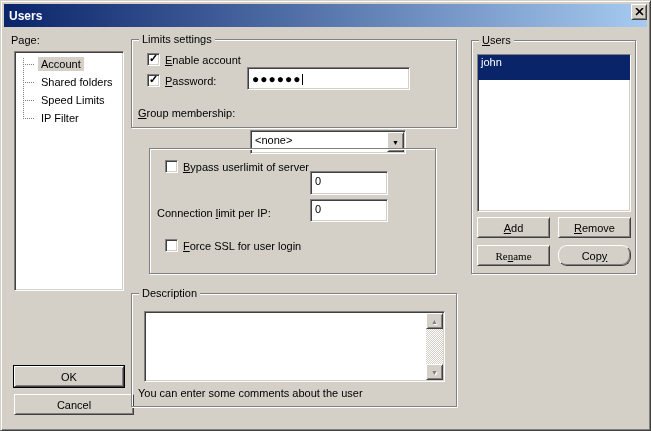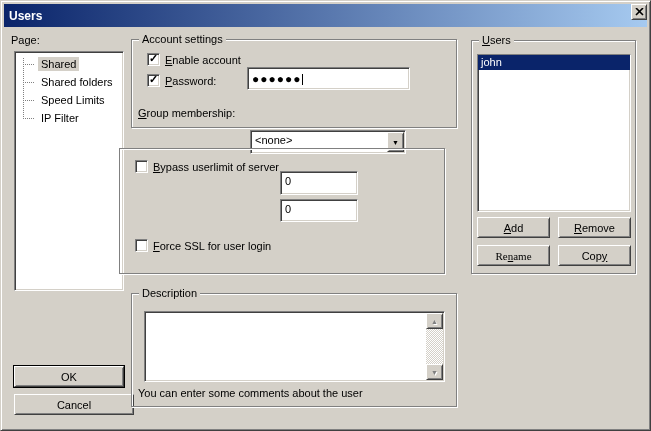--- a/index.html
+++ b/index.html
@@ -69,21 +69,21 @@
     border-left:1px dotted #808080;
   }
   .tree-item { position:absolute; left:0; height:18px; width:100%; }
   .tree-item .stub {
     position:absolute; left:8px; top:8px; width:11px; height:1px;
     border-top:1px dotted #808080;
   }
   .tree-item .tree-label { position:absolute; left:23px; top:1px; padding:1px 3px; }
   .tree-item.selected .tree-label { background:#d4d0c8; }
   .listbox { position:absolute; overflow:hidden; }
-  .list-item { height:15px; line-height:15px; padding-left:3px; font-size:11px; }
+  .list-item { height:25px; line-height:15px; padding-left:3px; font-size:11px; }
   .list-item.selected { background:#0a246a; color:#fff; }
   .scrollbar {
     position:absolute; right:1px; top:1px; bottom:1px; width:17px;
     background-image:conic-gradient(#fff 25%, #d4d0c8 0 50%, #fff 0 75%, #d4d0c8 0);
     background-size:2px 2px;
   }
   .sb-btn {
     position:absolute; left:0; width:17px; height:16px;
     display:flex; align-items:center; justify-content:center;
     font-size:7px; color:#808080; text-shadow:1px 1px 0 #fff;
@@ -105,21 +105,21 @@
           <path d="M1 0 L8 7 M8 0 L1 7" stroke="#000" stroke-width="1.6"></path>
         </svg>
     </span>
   </div>
 
   <div class="label" style="left:10px; top:33px;">Page:</div>
   <div class="tree sunken" style="left:13px; top:50px; width:110px; height:240px; background:#fff;">
     <div class="tree-lines-v"></div>
     <div class="tree-item selected" style="top:4px;">
       <span class="stub"></span>
-      <span class="tree-label">Shared</span>
+      <span class="tree-label">Account</span>
     </div>
     <div class="tree-item" style="top:22px;">
       <span class="stub"></span>
       <span class="tree-label">Shared folders</span>
     </div>
     <div class="tree-item" style="top:40px;">
       <span class="stub"></span>
       <span class="tree-label">Speed Limits</span>
     </div>
     <div class="tree-item" style="top:58px;">
@@ -129,39 +129,40 @@
   </div>
 
   <div class="btn default" style="left:13px; top:365px; width:110px;">
     <span>OK</span>
   </div>
   <div class="btn" style="left:13px; top:393px; width:120px;">
     <span>Cancel</span>
   </div>
 
   <div class="group" style="left:130px; top:38px; width:326px; height:89px;">
-    <span class="group-caption">Account settings</span>
+    <span class="group-caption">Limits settings</span>
     <div class="checkbox checked" style="left:15px; top:13px;"></div>
     <span class="label" style="left:33px; top:14px;"><u>E</u>nable account</span>
     <div class="checkbox checked" style="left:15px; top:34px;"></div>
     <span class="label" style="left:33px; top:35px;"><u>P</u>assword:</span>
     <div class="field sunken" style="left:115px; top:27px; width:163px; height:23px; font-size:12px; letter-spacing:1px; padding-top:4px;"><span>●●●●●●</span><span class="caret"></span></div>
     <span class="label" style="left:6px; top:67px;"><u>G</u>roup membership:</span>
     <div class="combo sunken" style="left:118px; top:61px; width:156px; height:24px;margin-top:29px;">
       <span class="combo-text">&lt;none&gt;</span>
       <div class="combo-arrow-btn raised">
         <span>▼</span>
       </div>
     </div>
   </div>
 
-  <div class="group" style="left:118px; top:147px; width:326px; height:126px;">
+  <div class="group" style="left:148px; top:147px; width:287px; height:126px;">
     <div class="checkbox" style="left:15px; top:11px;"></div>
     <span class="label" style="left:33px; top:12px;"><u>B</u>ypass userlimit of server</span>
     <div class="field sunken" style="left:160px; top:22px; width:78px; height:24px;"><span>0</span></div>
+    <span class="label" style="left:7px; top:58px;">Connection <u>l</u>imit per IP:</span>
     <div class="field sunken" style="left:160px; top:50px; width:78px; height:23px;"><span>0</span></div>
     <div class="checkbox" style="left:15px; top:90px;"></div>
     <span class="label" style="left:33px; top:91px;"><u>F</u>orce SSL for user login</span>
   </div>
 
   <div class="group" style="left:130px; top:292px; width:326px; height:114px;">
     <span class="group-caption">Description</span>
     <div class="sunken" style="position:absolute; left:12px; top:17px; width:301px; height:71px;">
       <span style="position:absolute; left:3px; top:2px;"></span>
       <div class="scrollbar">
@@ -183,18 +184,18 @@
     </div>
     <div class="btn" style="left:5px; top:176px;align-items:center;">
       <span><u>A</u>dd</span>
     </div>
     <div class="btn" style="left:86px; top:176px;">
       <span><u>R</u>emove</span>
     </div>
     <div class="btn" style="left:5px; top:204px;font-family:Liberation Serif, serif;">
       <span>Re<u>n</u>ame</span>
     </div>
-    <div class="btn" style="left:86px; top:204px;">
+    <div class="btn" style="left:86px; top:204px;border-radius:9px;">
       <span>Cop<u>y</u></span>
     </div>
   </div>
 
 </div>
 
 </body></html>

